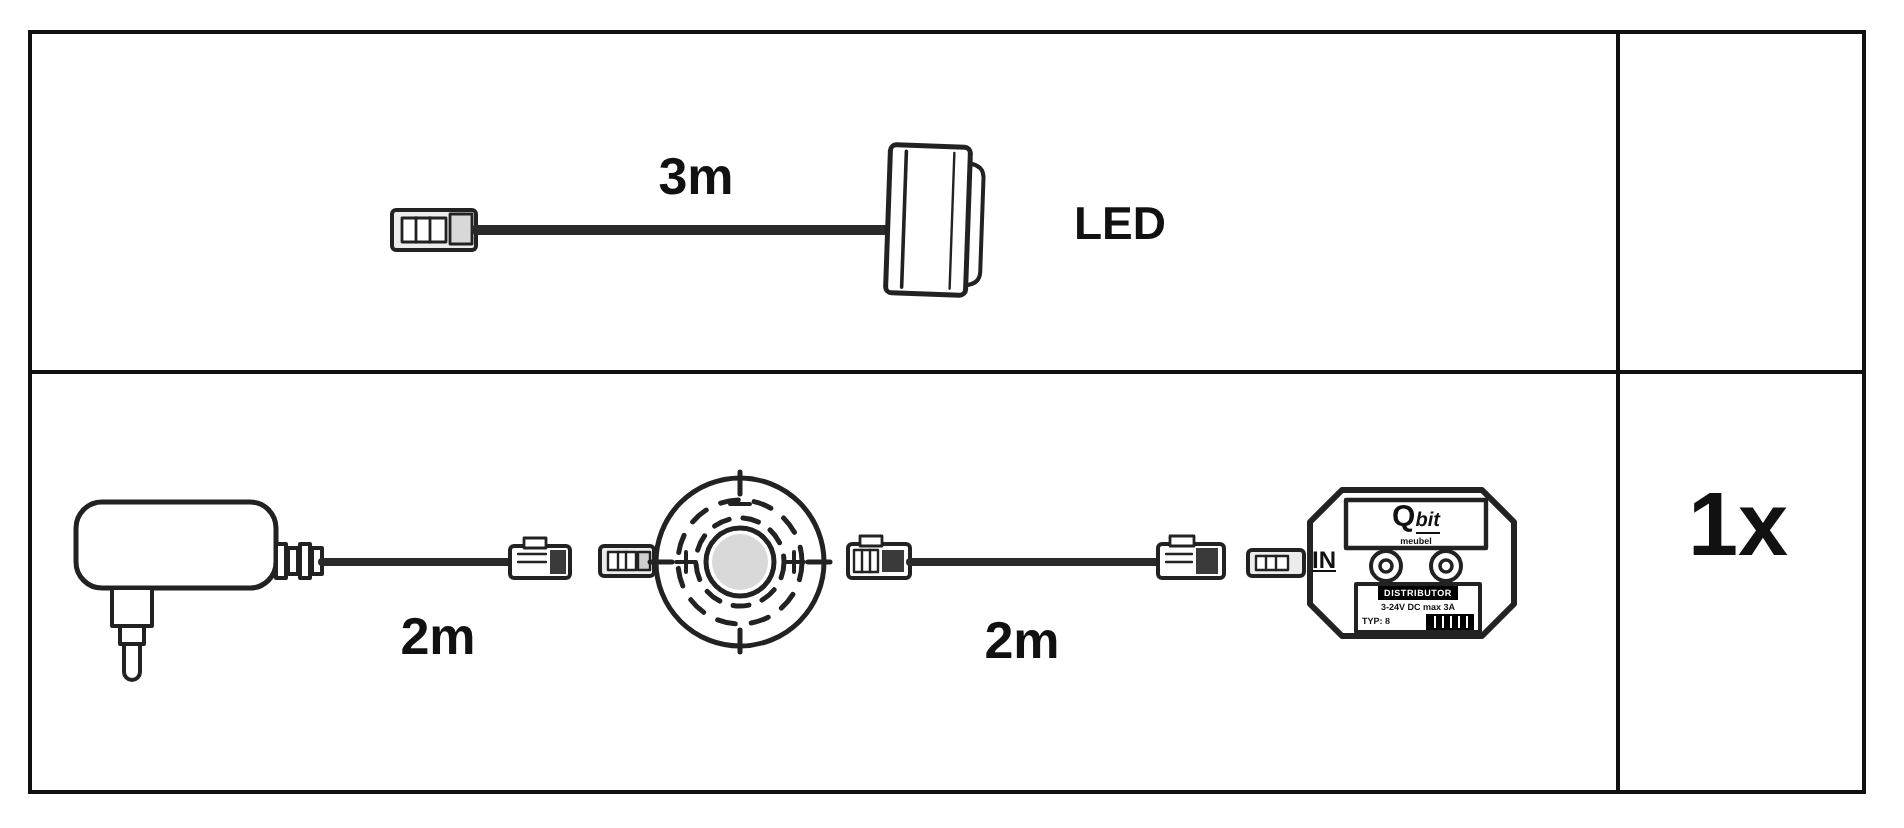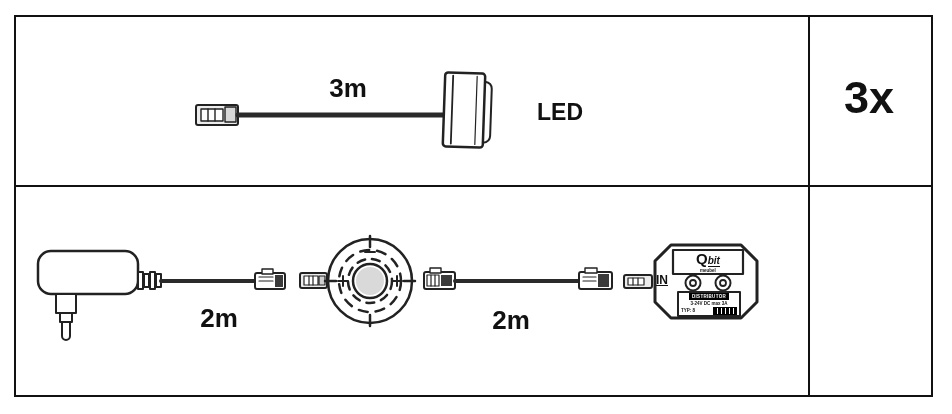--- a/index.html
+++ b/index.html
@@ -129,24 +129,24 @@
       <circle cx="693" cy="283" r="7.5" stroke-width="2"></circle>
       <circle cx="693" cy="283" r="3" stroke-width="1.8"></circle>
       <circle cx="723" cy="283" r="7.5" stroke-width="2"></circle>
       <circle cx="723" cy="283" r="3" stroke-width="1.8"></circle>
       <rect x="678" y="292" width="62" height="24" fill="#fff" stroke-width="2"></rect>
     </g>
   </svg>
 
   <div class="lbl len" style="left:348px;top:88px;">3m</div>
   <div class="lbl comp" style="left:524px;top:112px;margin-left:36px;">LED</div>
-  <div class="lbl qty" style="left:869px;top:97px;">3x</div>
 
   <div class="lbl len" style="left:219px;top:318px;">2m</div>
   <div class="lbl len" style="left:511px;top:320px;">2m</div>
+  <div class="lbl qty" style="left:869px;top:262px;">1x</div>
 
   <div class="lbl in-lbl" style="left:656px;top:274px;">IN</div>
 
   <div class="brandbox">
     <div class="brandline">
       <span class="brand-q">Q</span>
       <span class="brand-rest">bit</span>
     </div>
     <div class="brand-sub">meubel</div>
   </div>

